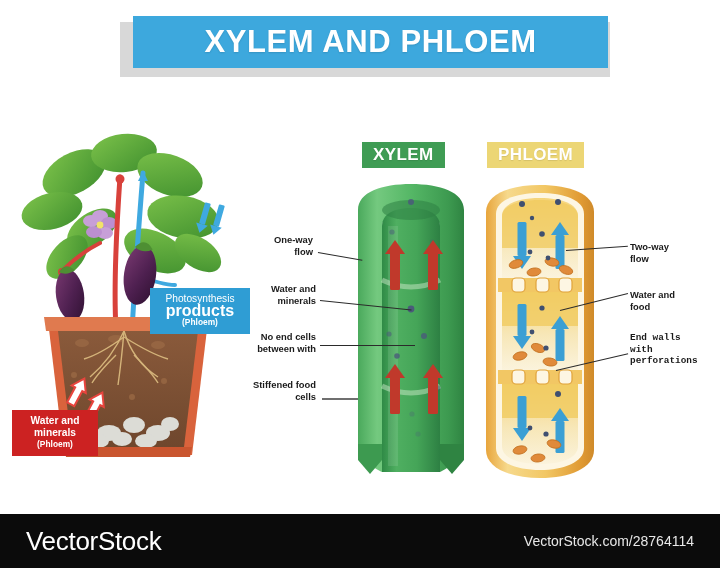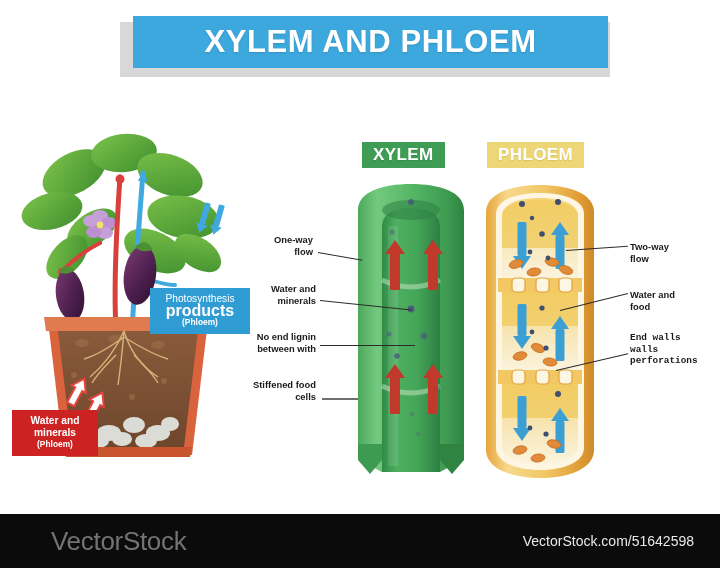--- a/index.html
+++ b/index.html
@@ -54,21 +54,21 @@
 
   
   #plant { position: absolute; left: 12px; top: 125px; width: 240px; height: 360px; }
 
   
   #footer {
     position: absolute; left: 0; bottom: 0; width: 720px; height: 54px;
     background: #0b0b0b; display: flex; align-items: center;
     justify-content: space-between; padding: 0 26px;
   }
-  #footer-brand { color: #737373; font-size: 26px; letter-spacing: -0.3px; margin-left: 25px; }
+  #footer-brand { color: #ffffff; font-size: 26px; letter-spacing: -0.3px; }
   #footer-url   { color: #e8e8e8; font-size: 14px; }
 </style>
 </head>
 <body>
 
 <div id="stage">
 
   <div id="title-area">
     <div id="title-shadow"></div>
     <div id="title-banner">
@@ -399,21 +399,21 @@
   </div>
   <div class="leader" style="left:318px; top:252px; width:45px; transform:rotate(10deg);"></div>
 
   <div class="annot right-al" style="left:238px; top:283px; width:78px;">
     <div>Water and</div>
     <div>minerals</div>
   </div>
   <div class="leader" style="left:320px; top:300px; width:92px; transform:rotate(6deg);"></div>
 
   <div class="annot right-al" style="left:230px; top:331px; width:86px;">
-    <div>No end lignin</div>
+    <div>No end cells</div>
     <div>between with</div>
   </div>
   <div class="leader" style="left:320px; top:345px; width:95px;"></div>
 
   <div class="annot right-al" style="left:234px; top:379px; width:82px;">
     <div>Stiffened food</div>
     <div>cells</div>
   </div>
   <div class="leader" style="left:322px; top:398px; width:36px; background:#6f6f6f; height:2px;"></div>
 
@@ -424,23 +424,23 @@
   <div class="leader" style="left:566px; top:250px; width:62px; transform:rotate(-4deg);"></div>
 
   <div class="annot left-al" style="left:630px; top:289px; width:80px;">
     <div>Water and</div>
     <div>food</div>
   </div>
   <div class="leader" style="left:560px; top:310px; width:70px; transform:rotate(-14deg);"></div>
 
   <div class="annot left-al" style="left:630px; top:332px; width:84px;font-family:Liberation Mono, monospace;">
     <div>End walls</div>
-    <div>walls</div>
+    <div>with</div>
     <div>perforations</div>
   </div>
   <div class="leader" style="left:556px; top:370px; width:74px; transform:rotate(-13deg);"></div>
 
   <div id="footer">
     <span id="footer-brand">VectorStock</span>
-    <span id="footer-url">VectorStock.com/51642598</span>
+    <span id="footer-url">VectorStock.com/28764114</span>
   </div>
 
 </div>
 
 </body></html>

